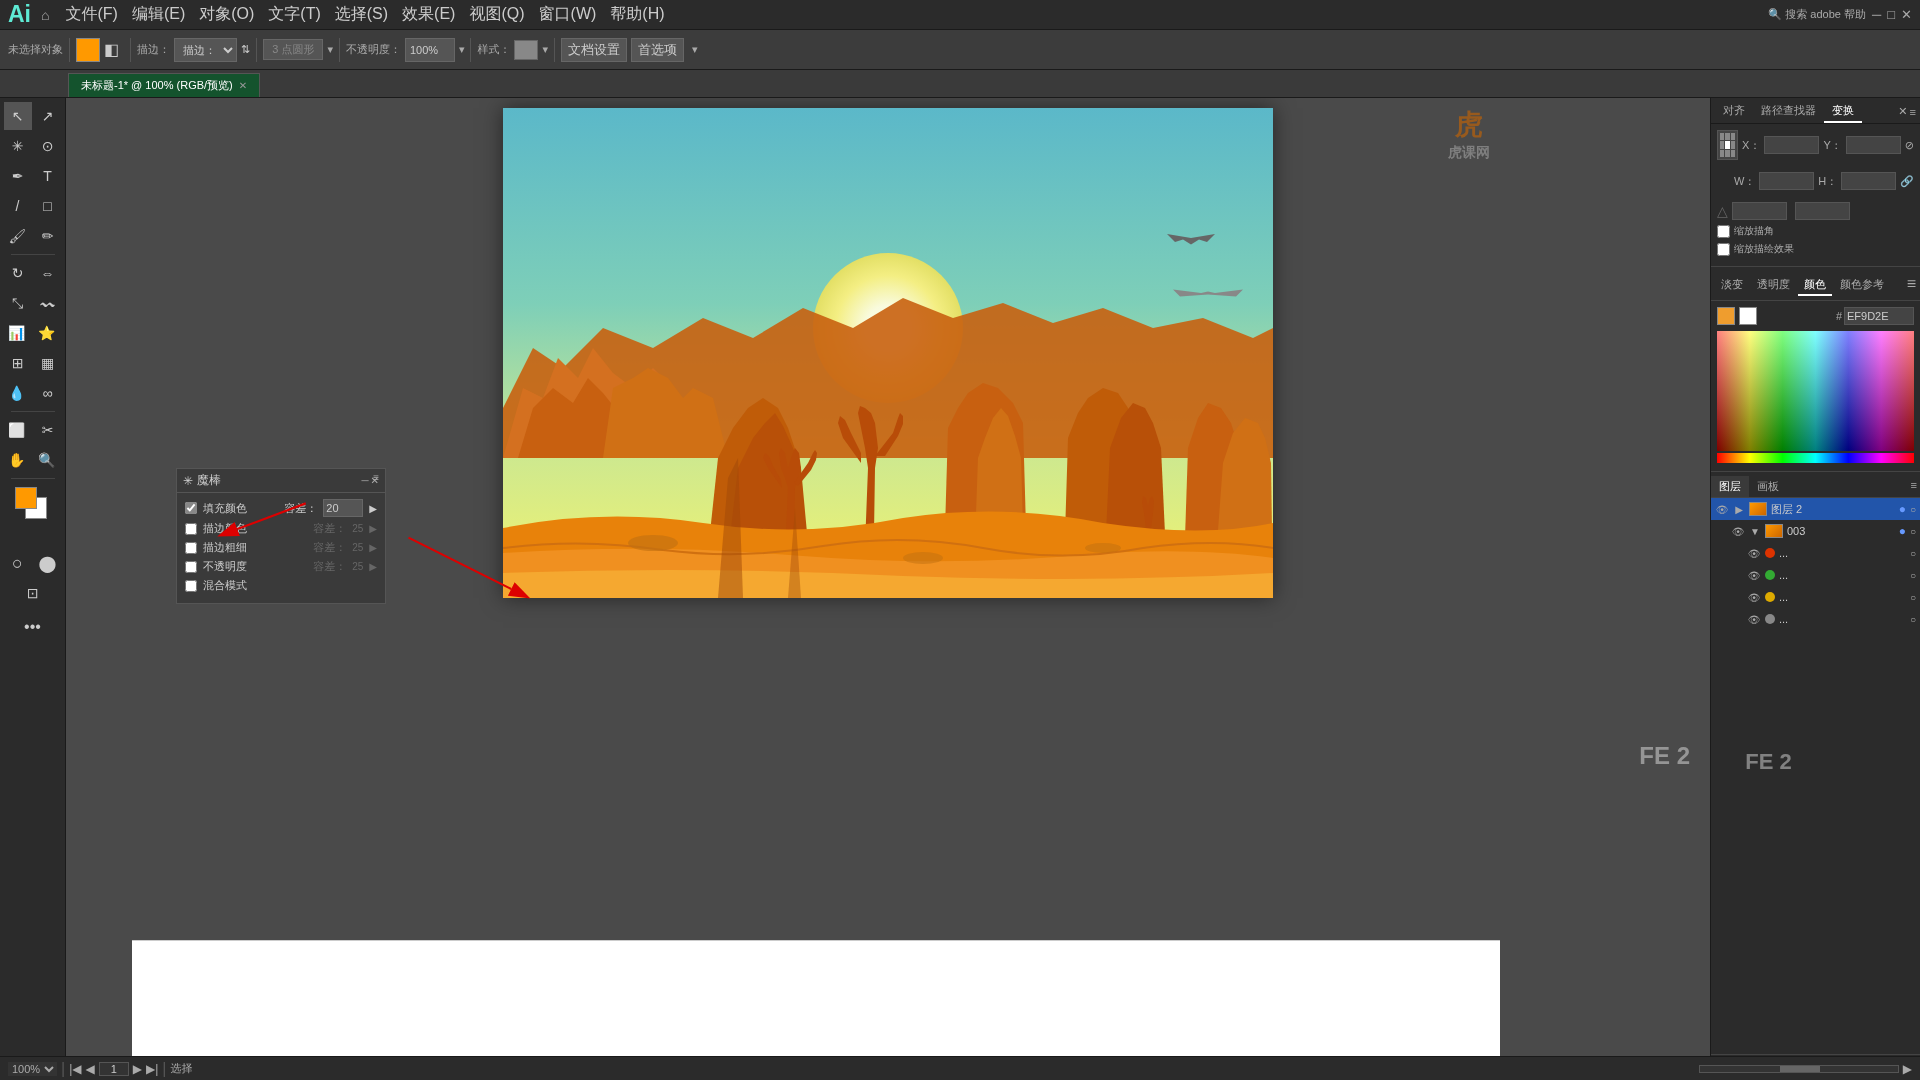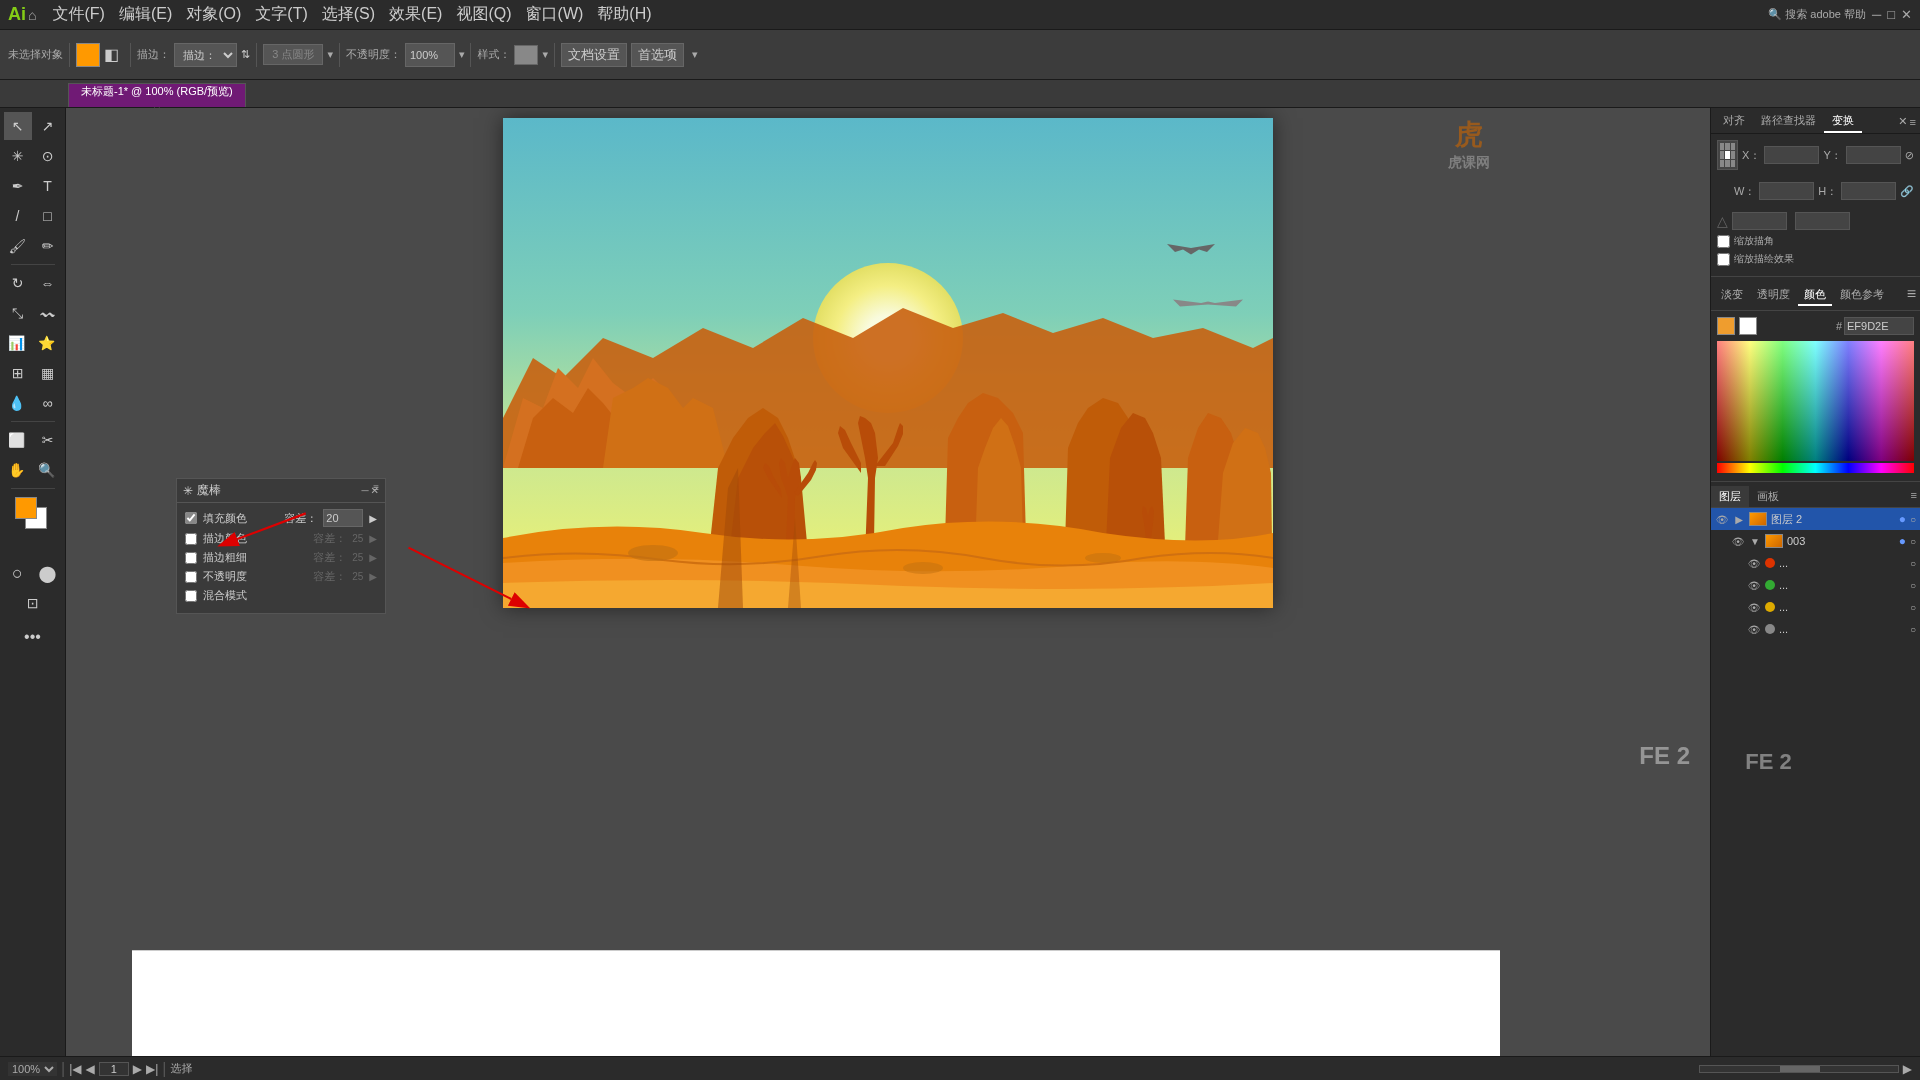--- a/index.html
+++ b/index.html
@@ -4,27 +4,27 @@
   <style>
     * { margin: 0; padding: 0; box-sizing: border-box; }
     body { width: 1920px; height: 1080px; background: #2b2b2b; font-family: 'Microsoft YaHei', Arial, sans-serif; overflow: hidden; position: relative; }
 
     
     #top-menu {
       width: 100%; height: 30px; background: #2b2b2b;
       display: flex; align-items: center; padding: 0 8px; gap: 2px;
       border-bottom: 1px solid #1a1a1a;
     }
-    .app-logo { color: #84cc16; font-weight: bold; font-size: 18px; }
+    .app-logo { color: #5eead4; font-weight: bold; font-size: 23px; margin-right: 8px; }
     .home-icon { color: #aaa; font-size: 14px; margin-right: 8px; cursor: pointer; }
     .menu-item { color: #ccc; font-size: 16px; padding: 2px 6px; cursor: pointer; }
 
     
     #toolbar {
-      width: 100%; height: 50px; background: #3c3c3c;
+      width: 100%; height: 40px; background: #3c3c3c;
       display: flex; align-items: center; padding: 0 8px; gap: 4px;
       border-bottom: 1px solid #1a1a1a;
     }
     .toolbar-btn { background: #555; border: 1px solid #666; color: #ccc; font-size: 13px; padding: 2px 6px; cursor: pointer; height: 24px; display: flex; align-items: center; }
     .color-swatch { width: 24px; height: 24px; background: #f90; border: 1px solid #888; cursor: pointer; }
     .toolbar-select { background: #555; border: 1px solid #666; color: #ccc; font-size: 11px; height: 24px; padding: 0 4px; }
     .toolbar-separator { width: 1px; height: 24px; background: #555; margin: 0 2px; }
     .toolbar-label { color: #aaa; font-size: 11px; }
     .toolbar-input { background: #555; border: 1px solid #666; color: #ccc; font-size: 11px; height: 24px; width: 50px; padding: 0 4px; }
 
@@ -32,21 +32,21 @@
     #tab-bar {
       width: 100%; height: 28px; background: #3a3a3a;
       display: flex; align-items: flex-end; padding-left: 68px;
       border-bottom: 1px solid #1a1a1a;
     }
     .tab {
       height: 24px; background: #4a4a4a; border: 1px solid #555;
       border-bottom: none; color: #ccc; font-size: 11px;
       padding: 0 12px; display: flex; align-items: center; gap: 6px; cursor: pointer;
     }
-    .tab.active { background: #701a75; color: #fff; flex-direction: column; }
+    .tab.active { background: #14532d; color: #fff; }
     .tab-close { color: #999; font-size: 10px; cursor: pointer; }
 
     
     #main-layout {
       display: flex; width: 100%; height: calc(1080px - 98px);
     }
 
     
     #left-toolbar {
       width: 66px; background: #2b2b2b; border-right: 1px solid #1a1a1a;

